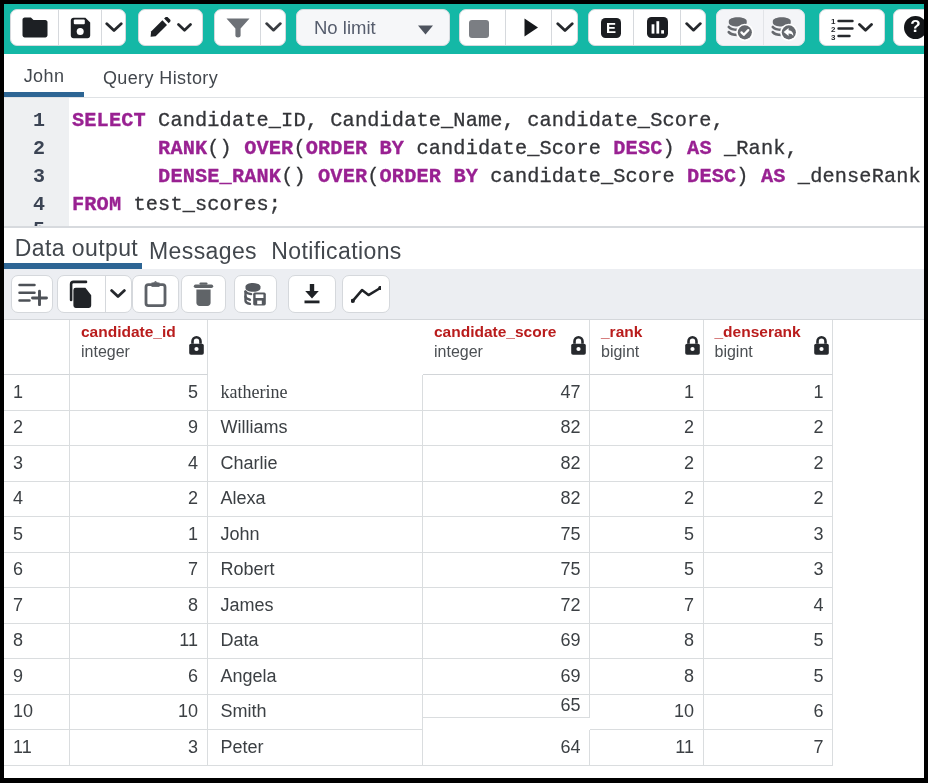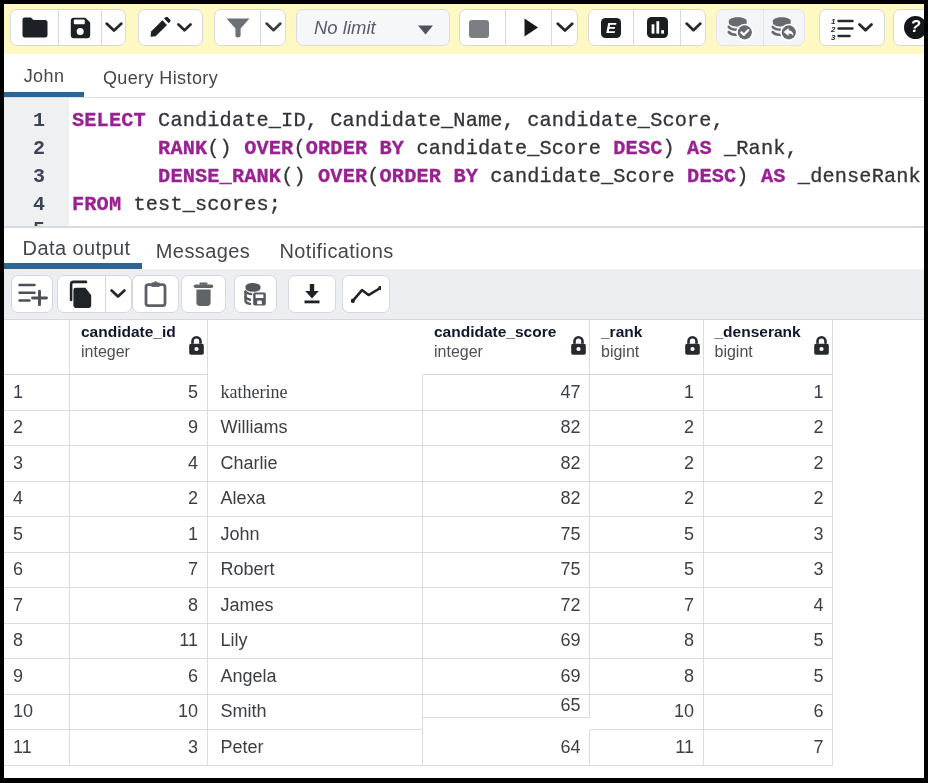--- a/index.html
+++ b/index.html
@@ -1,47 +1,47 @@
 <!DOCTYPE html>
 <html><head>
 <meta charset="utf-8">
 <style>
 html,body{margin:0;padding:0;}
 body{width:928px;height:783px;background:#000;position:relative;overflow:hidden;
   font-family:"Liberation Sans",sans-serif;}
 .app{position:absolute;left:4px;top:4px;width:920px;height:774px;background:#fff;overflow:hidden;will-change:transform;}
 
-.toolbar{position:absolute;left:0;top:0;width:920px;height:50px;background:#fef9c3;border-bottom:1px solid #dcdfe3;font-style:italic;}
+.toolbar{position:absolute;left:0;top:0;width:920px;height:50px;background:#14b8a6;border-bottom:1px solid #dcdfe3;}
 .tb{position:absolute;top:5px;height:37px;background:#fff;border:1px solid #d6d9dd;border-radius:7px;box-sizing:border-box;display:flex;align-items:center;justify-content:center;}
 .tbg{position:absolute;top:5px;height:37px;background:#fff;border:1px solid #d6d9dd;border-radius:7px;box-sizing:border-box;display:flex;}
 .tbg .seg{height:100%;display:flex;align-items:center;justify-content:center;box-sizing:border-box;}
 .tbg .seg+.seg{border-left:1px solid #d6d9dd;}
 .sel{position:absolute;top:5px;height:37px;background:#f6f7f9;border:1px solid #d9dce0;border-radius:7px;box-sizing:border-box;display:flex;align-items:center;color:#565d6d;font-size:18.5px;}
 
 .tabbar{position:absolute;left:0;width:920px;background:#fff;border-bottom:1px solid #dfe2e5;box-sizing:border-box;}
 .tab{position:absolute;top:0;height:100%;display:flex;align-items:center;justify-content:center;color:#42474d;font-size:18px;letter-spacing:0.4px;padding-top:6px;box-sizing:border-box;}
 .tab.active{border-bottom:5px solid #2d6594;}
 .tabbar2 .tab.active{border-bottom:6px solid #2d6594;}
-.tabbar2 .tab{font-size:20px;}
+.tabbar2 .tab{font-size:23px;}
 
 .editor{position:absolute;left:0;top:94px;width:920px;height:128px;background:#fff;overflow:hidden;border-bottom:2px solid #d7dade;}
 .gutter{position:absolute;left:0;top:0;width:65px;height:128px;background:#eef0f2;}
 .lnum{position:absolute;width:41px;text-align:right;font-family:"Liberation Mono",monospace;font-size:20px;font-weight:700;color:#3b4454;line-height:28px;}
 .codeline{position:absolute;left:68px;white-space:pre;font-family:"Liberation Mono",monospace;font-size:20.3px;font-weight:400;color:#333438;line-height:28px;letter-spacing:0.13px;-webkit-text-stroke:0.3px;}
 .kw{color:#992192;font-weight:700;}
 
 .minibar{position:absolute;left:0;top:265px;width:920px;height:51px;background:#eceef2;border-bottom:1px solid #d4d7db;box-sizing:border-box;}
 .mb{position:absolute;top:6px;height:38px;background:#fff;border:1px solid #d5d8dc;border-radius:7px;box-sizing:border-box;display:flex;align-items:center;justify-content:center;}
 .mbg{position:absolute;top:6px;height:38px;background:#fff;border:1px solid #d5d8dc;border-radius:7px;box-sizing:border-box;display:flex;}
 .mbg .seg{height:100%;display:flex;align-items:center;justify-content:center;box-sizing:border-box;}
 .mbg .seg+.seg{border-left:1px solid #d5d8dc;}
 
 .grid{position:absolute;left:0;top:316px;width:920px;height:458px;background:#fff;}
 .hcell{position:absolute;top:0;height:55px;box-sizing:border-box;border-right:1px solid #dadddf;border-bottom:1px solid #d2d5d8;background:#fff;}
-.hname{position:absolute;left:11px;top:3px;font-size:15.5px;font-weight:700;color:#0f172a;}
+.hname{position:absolute;left:11px;top:3px;font-size:15.5px;font-weight:700;color:#b91c1c;}
 .htype{position:absolute;left:11px;top:23px;font-size:16px;color:#4c5054;}
 .cell{position:absolute;box-sizing:border-box;border-right:1px solid #dadddf;border-bottom:1px solid #dadddf;font-size:18px;color:#3c4044;display:flex;align-items:center;}
 .cell.num{justify-content:flex-end;padding-right:8.5px;}
 .cell.txt{justify-content:flex-start;padding-left:13px;}
 .lock{position:absolute;top:15px;}
 </style>
 </head>
 <body>
 <div class="app">
 
@@ -322,21 +322,21 @@
       <div class="cell num" style="left:586px;top:232.5px;width:113.5px;height:35.5px;">5</div>
       <div class="cell num" style="left:699.5px;top:232.5px;width:129.5px;height:35.5px;">3</div>
       <div class="cell txt" style="left:0;top:268px;width:66px;height:35.5px;padding-left:9px;">7</div>
       <div class="cell num" style="left:66px;top:268px;width:137.5px;height:35.5px;">8</div>
       <div class="cell txt" style="left:203.5px;top:268px;width:215.5px;height:35.5px;">James</div>
       <div class="cell num" style="left:419px;top:268px;width:167px;height:35.5px;">72</div>
       <div class="cell num" style="left:586px;top:268px;width:113.5px;height:35.5px;">7</div>
       <div class="cell num" style="left:699.5px;top:268px;width:129.5px;height:35.5px;">4</div>
       <div class="cell txt" style="left:0;top:303.5px;width:66px;height:35.5px;padding-left:9px;">8</div>
       <div class="cell num" style="left:66px;top:303.5px;width:137.5px;height:35.5px;">11</div>
-      <div class="cell txt" style="left:203.5px;top:303.5px;width:215.5px;height:35.5px;">Lily</div>
+      <div class="cell txt" style="left:203.5px;top:303.5px;width:215.5px;height:35.5px;">Data</div>
       <div class="cell num" style="left:419px;top:303.5px;width:167px;height:35.5px;">69</div>
       <div class="cell num" style="left:586px;top:303.5px;width:113.5px;height:35.5px;">8</div>
       <div class="cell num" style="left:699.5px;top:303.5px;width:129.5px;height:35.5px;">5</div>
       <div class="cell txt" style="left:0;top:339px;width:66px;height:35.5px;padding-left:9px;">9</div>
       <div class="cell num" style="left:66px;top:339px;width:137.5px;height:35.5px;">6</div>
       <div class="cell txt" style="left:203.5px;top:339px;width:215.5px;height:35.5px;">Angela</div>
       <div class="cell num" style="left:419px;top:339px;width:167px;height:35.5px;">69</div>
       <div class="cell num" style="left:586px;top:339px;width:113.5px;height:35.5px;">8</div>
       <div class="cell num" style="left:699.5px;top:339px;width:129.5px;height:35.5px;">5</div>
       <div class="cell txt" style="left:0;top:374.5px;width:66px;height:35.5px;padding-left:9px;">10</div>

